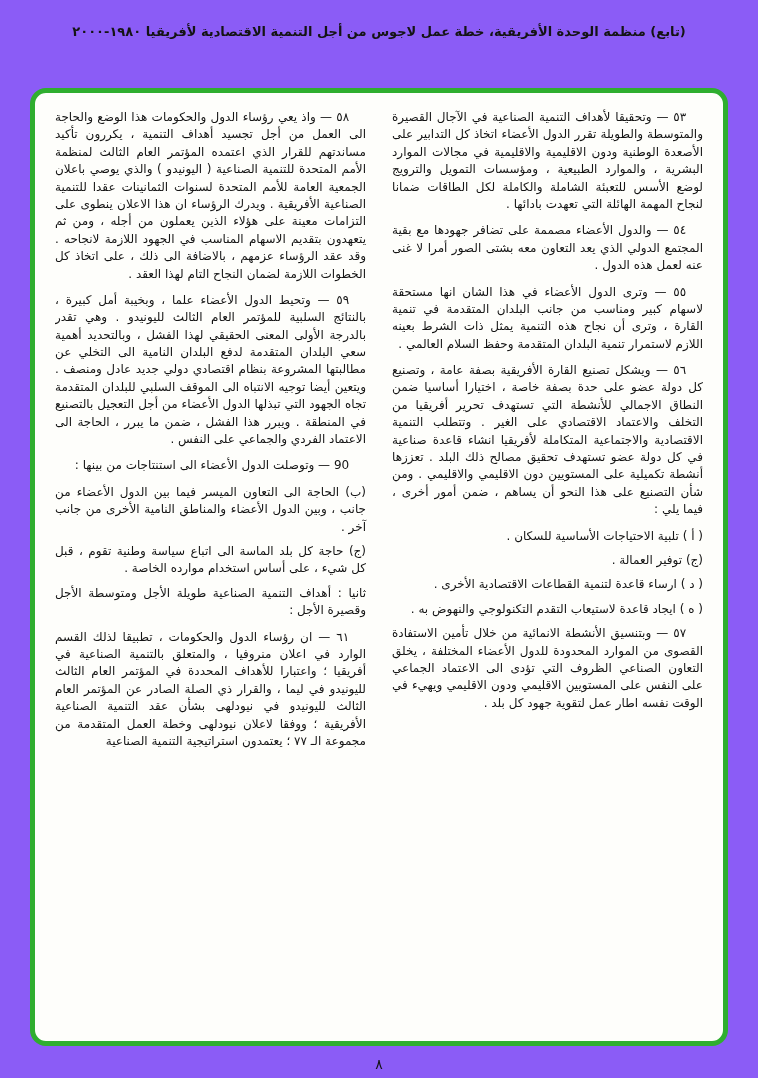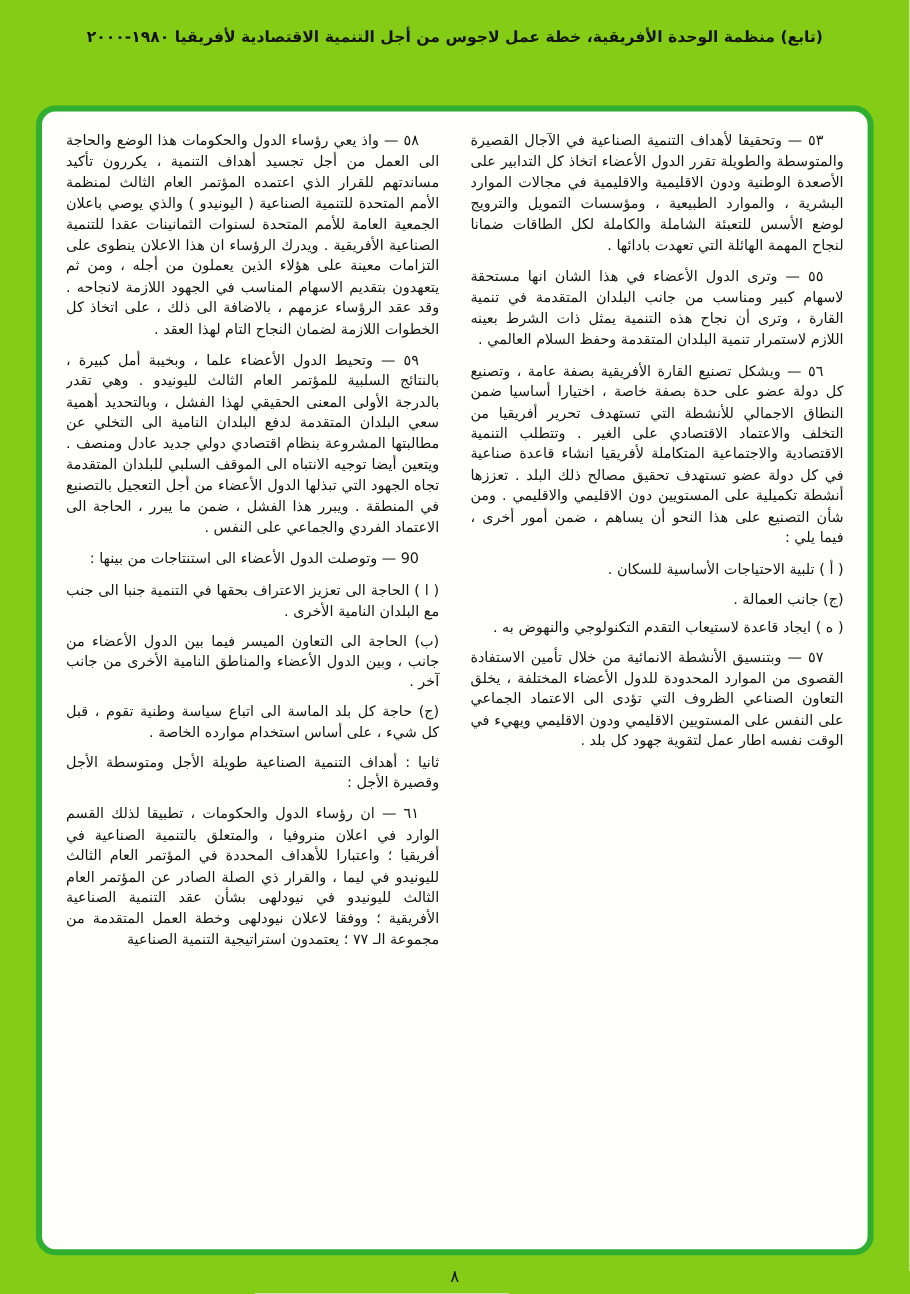--- a/index.html
+++ b/index.html
@@ -1,18 +1,18 @@
 <!DOCTYPE html>
 <html lang="ar" dir="rtl"><head>
 <meta charset="utf-8">
 <style>
   html,body{margin:0;padding:0;background:#e9e9e4;}
   .page{
     width:758px;height:1078px;margin:0 auto;position:relative;
-    background:#84cc16;color:#141414;
+    background:#8b5cf6;color:#141414;
     font-family:"DejaVu Sans",sans-serif;
     overflow:hidden;
   }
   .header{position:absolute;top:24px;left:20px;right:20px;text-align:center;direction:rtl;}
   .header-title{font-size:13px;font-weight:bold;letter-spacing:0;line-height:1.3;}
   .header-source{font-size:10px;font-weight:bold;margin-top:7px;color:#222;}
   .frame{
     position:absolute;top:88px;left:30px;right:30px;bottom:32px;
     border-style:solid;border-width:5px;border-radius:16px;
     padding:16px 20px;box-sizing:border-box;background:#fefefb;
@@ -34,32 +34,33 @@
 <div class="page">
 
   <div class="header">
     <div class="header-title">(تابع) منظمة الوحدة الأفريقية، خطة عمل لاجوس من أجل التنمية الاقتصادية لأفريقيا ١٩٨٠-٢٠٠٠</div>
   </div>
 
   <div class="frame" style="border-color: rgb(47, 174, 47);">
     <div class="columns">
       <div class="col">
           <p class="para body">٥٣ — وتحقيقا لأهداف التنمية الصناعية في الآجال القصيرة والمتوسطة والطويلة تقرر الدول الأعضاء اتخاذ كل التدابير على الأصعدة الوطنية ودون الاقليمية والاقليمية في مجالات الموارد البشرية ، والموارد الطبيعية ، ومؤسسات التمويل والترويج لوضع الأسس للتعبئة الشاملة والكاملة لكل الطاقات ضمانا لنجاح المهمة الهائلة التي تعهدت بادائها .</p>
+          <p class="para body">٥٤ — والدول الأعضاء مصممة على تضافر جهودها مع بقية المجتمع الدولي الذي يعد التعاون معه بشتى الصور أمرا لا غنى عنه لعمل هذه الدول .</p>
           <p class="para body">٥٥ — وترى الدول الأعضاء في هذا الشان انها مستحقة لاسهام كبير ومناسب من جانب البلدان المتقدمة في تنمية القارة ، وترى أن نجاح هذه التنمية يمثل ذات الشرط بعينه اللازم لاستمرار تنمية البلدان المتقدمة وحفظ السلام العالمي .</p>
           <p class="para body">٥٦ — ويشكل تصنيع القارة الأفريقية بصفة عامة ، وتصنيع كل دولة عضو على حدة بصفة خاصة ، اختيارا أساسيا ضمن النطاق الاجمالي للأنشطة التي تستهدف تحرير أفريقيا من التخلف والاعتماد الاقتصادي على الغير . وتتطلب التنمية الاقتصادية والاجتماعية المتكاملة لأفريقيا انشاء قاعدة صناعية في كل دولة عضو تستهدف تحقيق مصالح ذلك البلد . تعززها أنشطة تكميلية على المستويين دون الاقليمي والاقليمي . ومن شأن التصنيع على هذا النحو أن يساهم ، ضمن أمور أخرى ، فيما يلي :</p>
           <p class="para list">( أ ) تلبية الاحتياجات الأساسية للسكان .</p>
-          <p class="para list">(ج) جانب العمالة .</p>
+          <p class="para list">(ج) توفير العمالة .</p>
+          <p class="para list">( د ) ارساء قاعدة لتنمية القطاعات الاقتصادية الأخرى .</p>
           <p class="para list">( ه ) ايجاد قاعدة لاستيعاب التقدم التكنولوجي والنهوض به .</p>
           <p class="para body">٥٧ — وبتنسيق الأنشطة الانمائية من خلال تأمين الاستفادة القصوى من الموارد المحدودة للدول الأعضاء المختلفة ، يخلق التعاون الصناعي الظروف التي تؤدى الى الاعتماد الجماعي على النفس على المستويين الاقليمي ودون الاقليمي ويهيء في الوقت نفسه اطار عمل لتقوية جهود كل بلد .</p>
         </div>
       <div class="col">
           <p class="para body">٥٨ — واذ يعي رؤساء الدول والحكومات هذا الوضع والحاجة الى العمل من أجل تجسيد أهداف التنمية ، يكررون تأكيد مساندتهم للقرار الذي اعتمده المؤتمر العام الثالث لمنظمة الأمم المتحدة للتنمية الصناعية ( اليونيدو ) والذي يوصي باعلان الجمعية العامة للأمم المتحدة لسنوات الثمانينات عقدا للتنمية الصناعية الأفريقية . ويدرك الرؤساء ان هذا الاعلان ينطوى على التزامات معينة على هؤلاء الذين يعملون من أجله ، ومن ثم يتعهدون بتقديم الاسهام المناسب في الجهود اللازمة لانجاحه . وقد عقد الرؤساء عزمهم ، بالاضافة الى ذلك ، على اتخاذ كل الخطوات اللازمة لضمان النجاح التام لهذا العقد .</p>
           <p class="para body">٥٩ — وتحيط الدول الأعضاء علما ، وبخيبة أمل كبيرة ، بالنتائج السلبية للمؤتمر العام الثالث لليونيدو . وهي تقدر بالدرجة الأولى المعنى الحقيقي لهذا الفشل ، وبالتحديد أهمية سعي البلدان المتقدمة لدفع البلدان النامية الى التخلي عن مطالبتها المشروعة بنظام اقتصادي دولي جديد عادل ومنصف . ويتعين أيضا توجيه الانتباه الى الموقف السلبي للبلدان المتقدمة تجاه الجهود التي تبذلها الدول الأعضاء من أجل التعجيل بالتصنيع في المنطقة . ويبرر هذا الفشل ، ضمن ما يبرر ، الحاجة الى الاعتماد الفردي والجماعي على النفس .</p>
           <p class="para body">90 — وتوصلت الدول الأعضاء الى استنتاجات من بينها :</p>
-          <p class="para list">( ا ) الحاجة الى تعزيز الاعتراف بحقها في التنمية جنبا الى جنب مع البلدان النامية الأخرى .</p>
           <p class="para list">(ب) الحاجة الى التعاون الميسر فيما بين الدول الأعضاء من جانب ، وبين الدول الأعضاء والمناطق النامية الأخرى من جانب آخر .</p>
           <p class="para list">(ج) حاجة كل بلد الماسة الى اتباع سياسة وطنية تقوم ، قبل كل شيء ، على أساس استخدام موارده الخاصة .</p>
           <p class="para heading">ثانيا : أهداف التنمية الصناعية طويلة الأجل ومتوسطة الأجل وقصيرة الأجل :</p>
           <p class="para body">٦١ — ان رؤساء الدول والحكومات ، تطبيقا لذلك القسم الوارد في اعلان منروفيا ، والمتعلق بالتنمية الصناعية في أفريقيا ؛ واعتبارا للأهداف المحددة في المؤتمر العام الثالث لليونيدو في ليما ، والقرار ذي الصلة الصادر عن المؤتمر العام الثالث لليونيدو في نيودلهى بشأن عقد التنمية الصناعية الأفريقية ؛ ووفقا لاعلان نيودلهى وخطة العمل المتقدمة من مجموعة الـ ٧٧ ؛ يعتمدون استراتيجية التنمية الصناعية</p>
         </div>
     </div>
   </div>
 
   <div class="page-number">٨</div>
 

